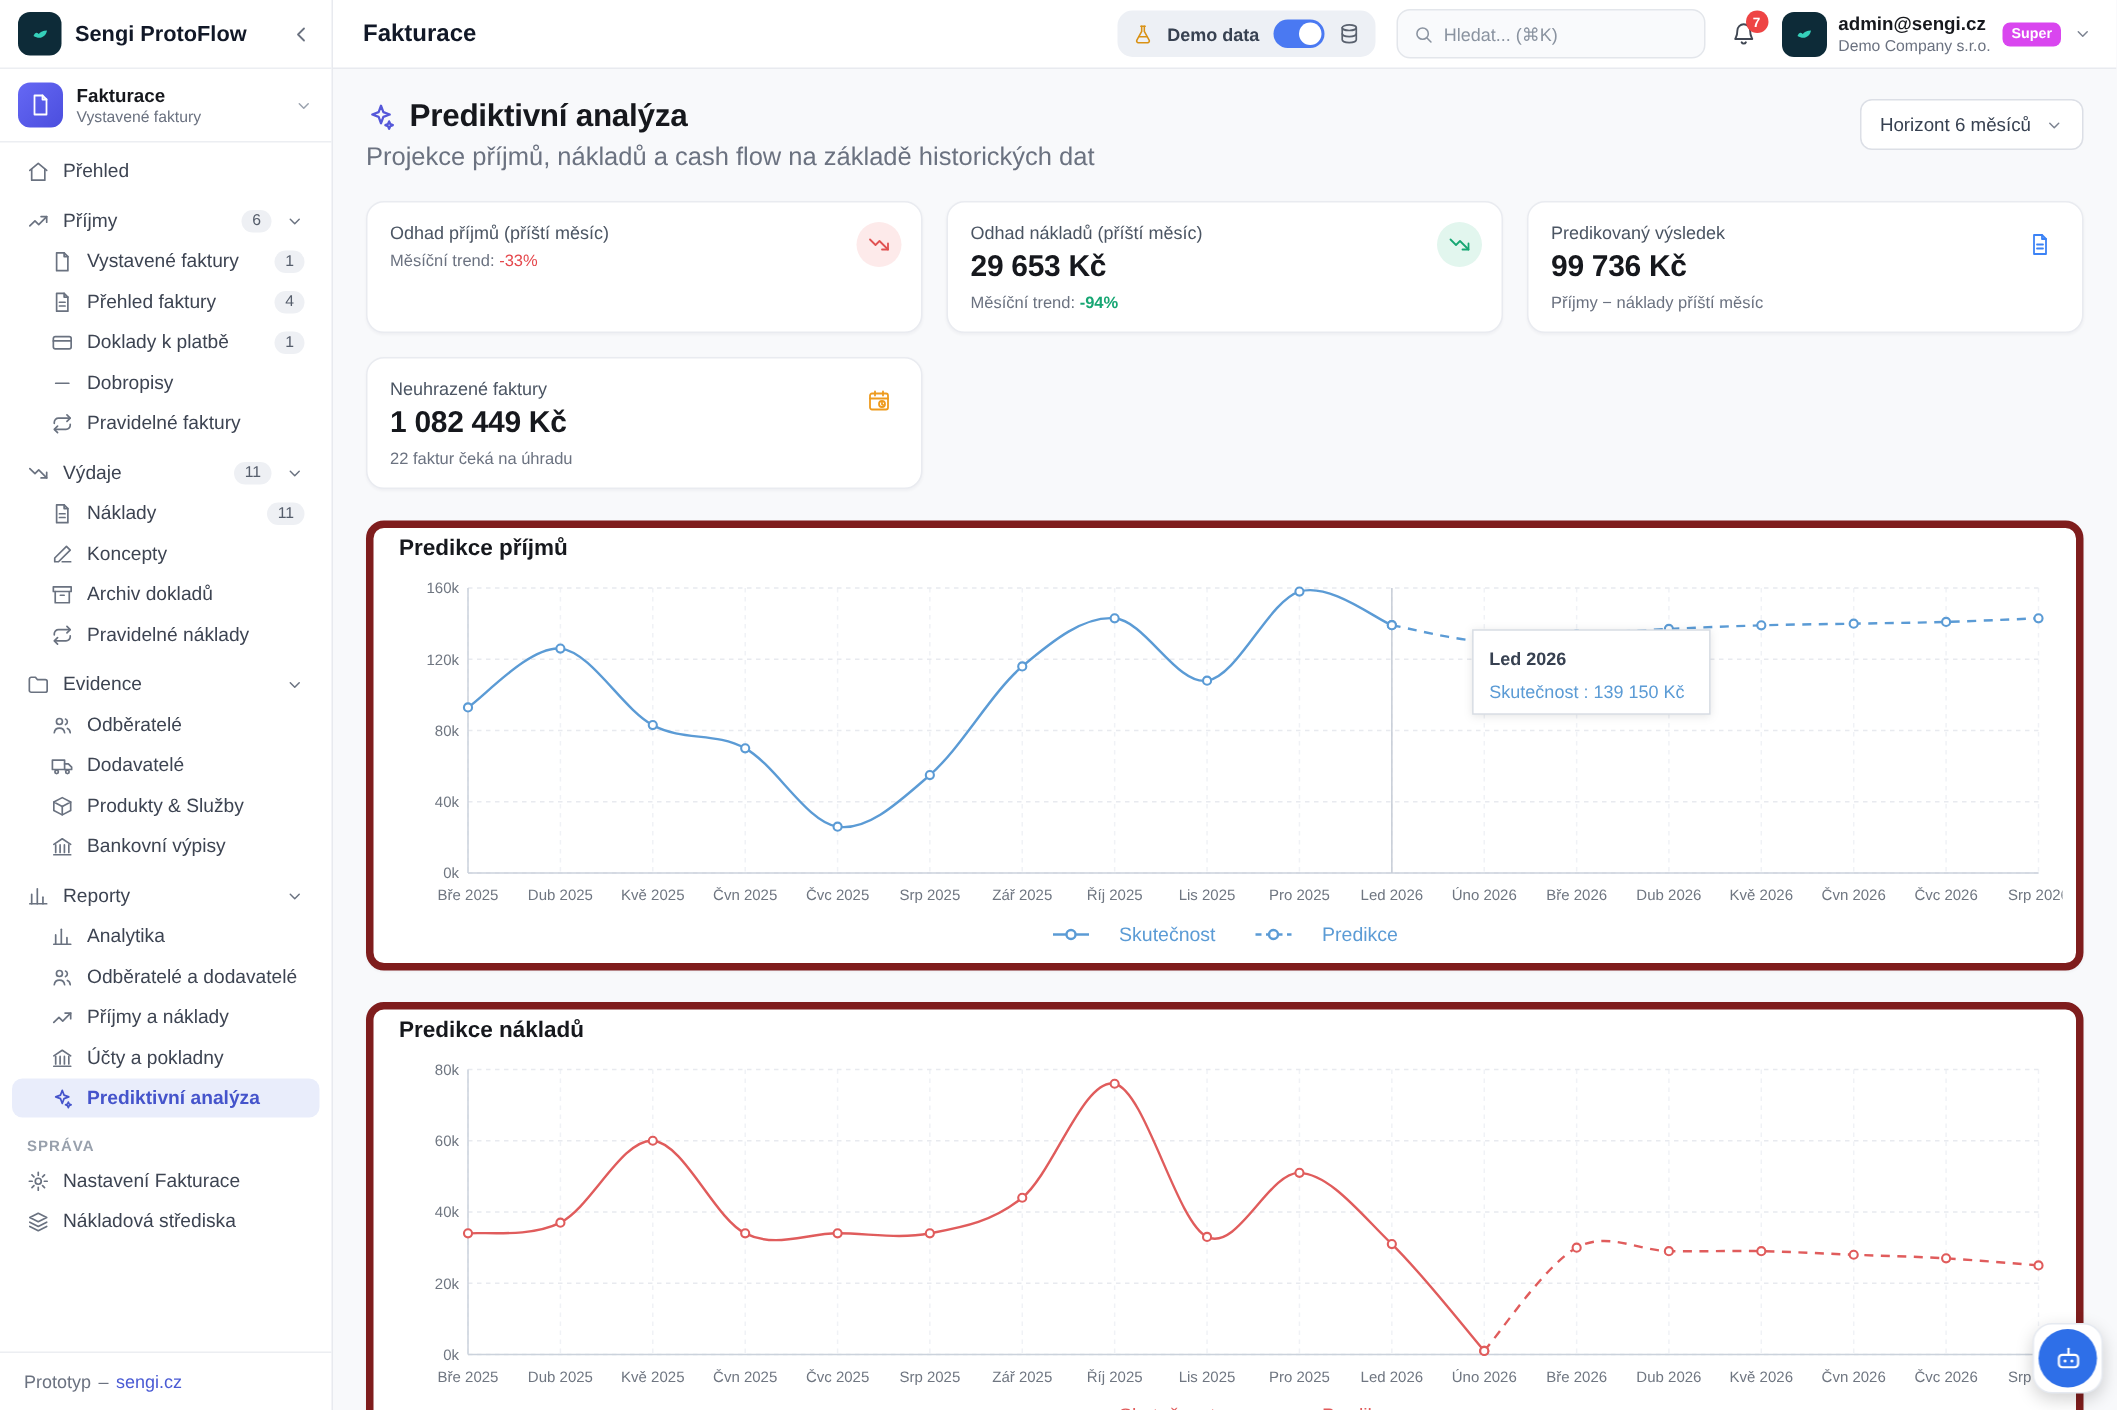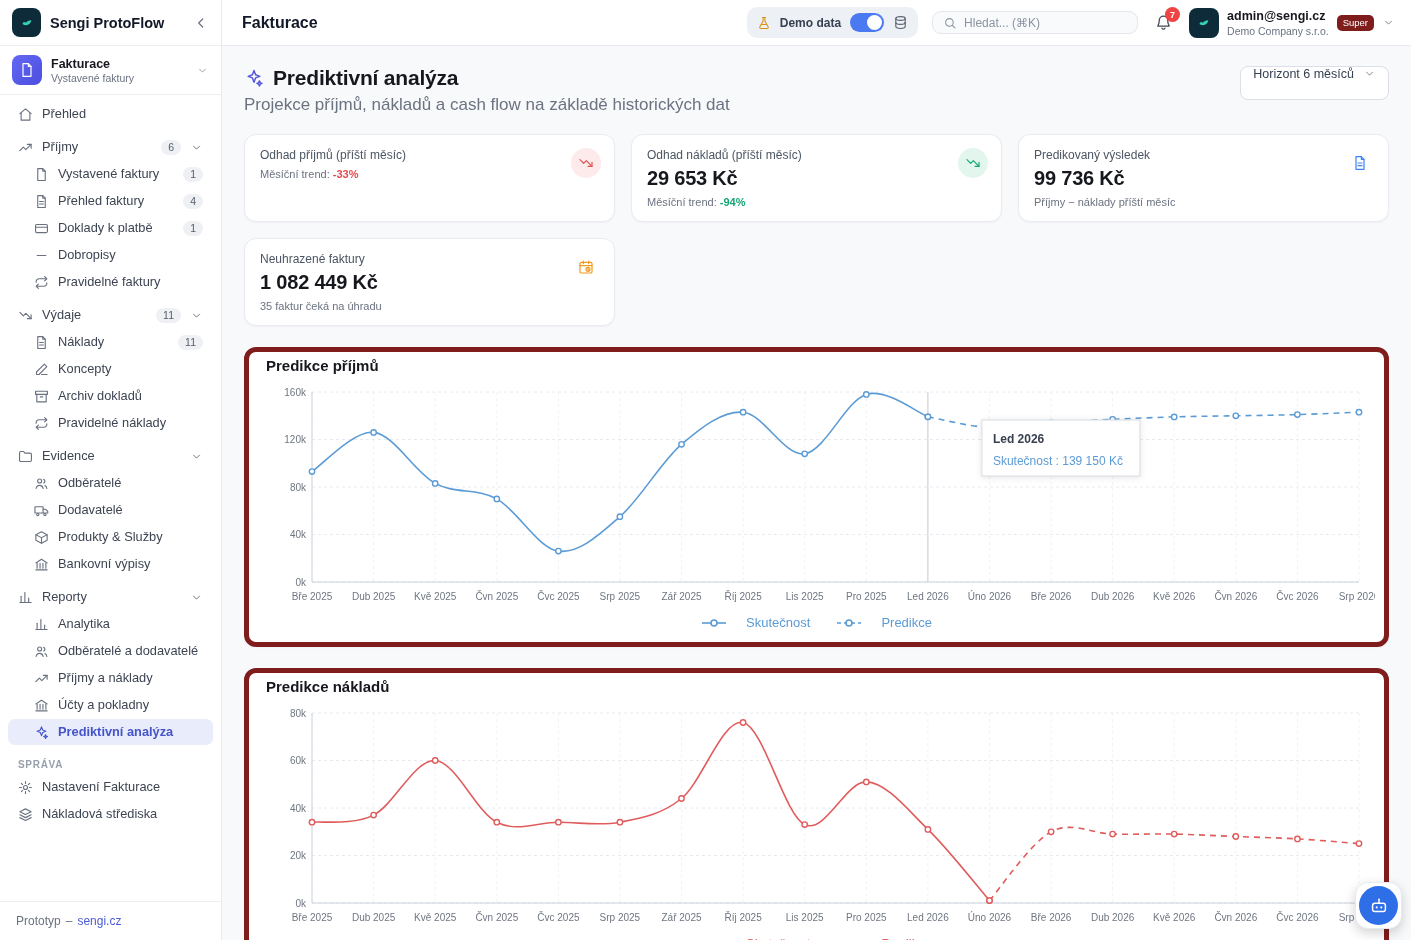--- a/index.html
+++ b/index.html
@@ -36,42 +36,42 @@
   
   .main{flex:1;display:flex;flex-direction:column;height:100%;min-width:0}
   .topbar{height:46px;background:#fff;border-bottom:1px solid #e8eaef;display:flex;align-items:center;padding:0 16px 0 20px;gap:14px;flex:none}
   .tb-title{font-size:16px;font-weight:700;flex:1}
   .demo-group{display:flex;align-items:center;gap:9px;background:#edf0f5;border-radius:10px;padding:6px 10px}
   .flask-ic{color:#d99114;width:14px;height:14px}
   .demo-label{font-size:12px;color:#374151;font-weight:600;white-space:nowrap}
   .toggle{width:34px;height:19px;border-radius:999px;background:#4a79f2;position:relative;cursor:pointer;flex:none}
   .toggle::after{content:"";position:absolute;top:2px;right:2px;width:15px;height:15px;border-radius:50%;background:#fff}
   .db-btn{color:#59616e;width:15px;height:15px;cursor:pointer}
-  .search-box{display:flex;align-items:center;gap:7px;width:206px;height:23px;border:1px solid #e3e6eb;background:#f9fafc;border-radius:9px;padding:0 10px;color:#8a93a0;cursor:text}
+  .search-box{display:flex;align-items:center;gap:7px;width:206px;height:33px;border:1px solid #e3e6eb;background:#f9fafc;border-radius:9px;padding:0 10px;color:#8a93a0;cursor:text}
   .search-box .ic{width:14px;height:14px}
   .search-box input{border:0;outline:0;background:transparent;font-size:12px;color:#374151;width:100%;font-family:inherit}
   .search-box input::placeholder{color:#8a93a0}
   .bell-wrap{position:relative;margin:0 3px;cursor:pointer;color:#404753;display:flex}
   .bell-wrap .ic{width:17px;height:17px}
   .badge-count{position:absolute;top:-7px;right:-8px;background:#ee4444;color:#fff;font-size:9px;font-weight:700;min-width:15px;height:15px;border-radius:999px;display:flex;align-items:center;justify-content:center;padding:0 3px}
   .user{display:flex;align-items:center;gap:8px;cursor:pointer}
   .avatar{width:30px;height:30px;border-radius:8px;background:#0d2b38;display:flex;align-items:center;justify-content:center;flex:none}
   .u-email{font-size:12.5px;font-weight:700;color:#16181d;line-height:14px}
   .u-company{font-size:10.5px;color:#6b7280;margin-top:2px}
-  .role-badge{background:#7f1d1d;color:#fff;font-size:9.5px;font-weight:400;padding:2.5px 6px;border-radius:5px}
+  .role-badge{background:#d946ef;color:#fff;font-size:9.5px;font-weight:700;padding:2.5px 6px;border-radius:5px}
   .user .chev{color:#7b8290}
 
   
   .content{flex:1;overflow:hidden;padding:20px 22px 0;background:#f8f9fb}
   .page-head{display:flex;align-items:flex-start;justify-content:space-between;margin-bottom:19px}
   .ph-title-row{display:flex;align-items:center;gap:9px}
   .ph-icon{color:#5558d9;width:20px;height:20px}
   h1{font-size:21px;font-weight:700;color:#16181d;letter-spacing:-.2px}
   .ph-sub{font-size:17px;color:#6b7280;margin-top:5px}
-  .select{display:flex;gap:9px;background:#fff;border:1px solid #dcdfe6;border-radius:8px;height:34px;padding:0 12px;font-size:12.5px;color:#374151;cursor:pointer;white-space:nowrap}
+  .select{display:flex;align-items:center;gap:9px;background:#fff;border:1px solid #dcdfe6;border-radius:8px;height:34px;padding:0 12px;font-size:12.5px;color:#374151;cursor:pointer;white-space:nowrap}
   .select .chev{color:#7b8290}
   .stats{display:grid;grid-template-columns:repeat(3,1fr);gap:16px;margin-bottom:21px}
   .stat-card{background:#fff;border:1px solid #e9ebf0;border-radius:12px;padding:13px 15px;position:relative;box-shadow:0 1px 2px rgba(16,24,40,.04)}
   .stat-label{font-size:12px;color:#4b5563;padding-right:38px;white-space:nowrap}
   .stat-value{font-size:20px;font-weight:700;margin-top:5px;letter-spacing:-.2px;color:#16181d}
   .stat-sub{font-size:11px;color:#6b7280;margin-top:6px}
   .stat-ic{position:absolute;top:13px;right:13px;width:30px;height:30px;border-radius:999px;display:flex;align-items:center;justify-content:center}
   .stat-ic .ic{width:16px;height:16px}
   .chart-card{background:#fff;border:5px solid #7f1d1d;border-radius:12px;padding:5px 17px 8px;margin-bottom:21px;box-shadow:0 1px 2px rgba(16,24,40,.04)}
   .chart-title{font-size:15px;font-weight:700;margin-bottom:8px;color:#16181d}
@@ -411,21 +411,21 @@
         <span>Horizont 6 měsíců</span>
         <svg class="ic chev" viewBox="0 0 24 24">
             <path d="M6.5 9.5L12 15l5.5-5.5"></path>
           </svg>
       </div>
     </div>
 
     <div class="stats" id="stats">
         <div class="stat-card">
           <div class="stat-label">Odhad příjmů (příští měsíc)</div>
-          <div class="stat-sub"><span>Měsíční trend:</span> <span style="color:#e5484d;font-weight:700">-33%</span></div>
+          <div class="stat-sub"><span>Měsíční trend:</span> <span style="color:#e5484d;font-weight:400">-33%</span></div>
           <div class="stat-ic" style="background:#fdeaea;color:#e05252">
             <svg class="ic " viewBox="0 0 24 24">
               <path d="M3 7l5.5 5.5 4-4L21 17"></path>
               <path d="M15 17h6v-6"></path>
             </svg>
           </div>
         </div>
         <div class="stat-card">
           <div class="stat-label">Odhad nákladů (příští měsíc)</div>
           <div class="stat-value">29 653 Kč</div>
@@ -445,21 +445,21 @@
             <svg class="ic " viewBox="0 0 24 24">
               <path d="M6 2.5h8l4 4V21.5H6z"></path>
               <path d="M14 2.5v4h4"></path>
               <path d="M9 12h6M9 16h6"></path>
             </svg>
           </div>
         </div>
         <div class="stat-card">
           <div class="stat-label">Neuhrazené faktury</div>
           <div class="stat-value">1 082 449 Kč</div>
-          <div class="stat-sub"><span>35 faktur čeká na úhradu</span></div>
+          <div class="stat-sub"><span>22 faktur čeká na úhradu</span></div>
           <div class="stat-ic" style="background:transparent;color:#ee9b1e">
             <svg class="ic " viewBox="0 0 24 24">
               <rect x="3" y="5" width="18" height="16" rx="2"></rect>
               <path d="M8 3v4M16 3v4M3 10h18"></path>
               <circle cx="15" cy="15.5" r="3"></circle>
               <path d="M15 14v1.7l1.2.8"></path>
             </svg>
           </div>
         </div>
       </div>

